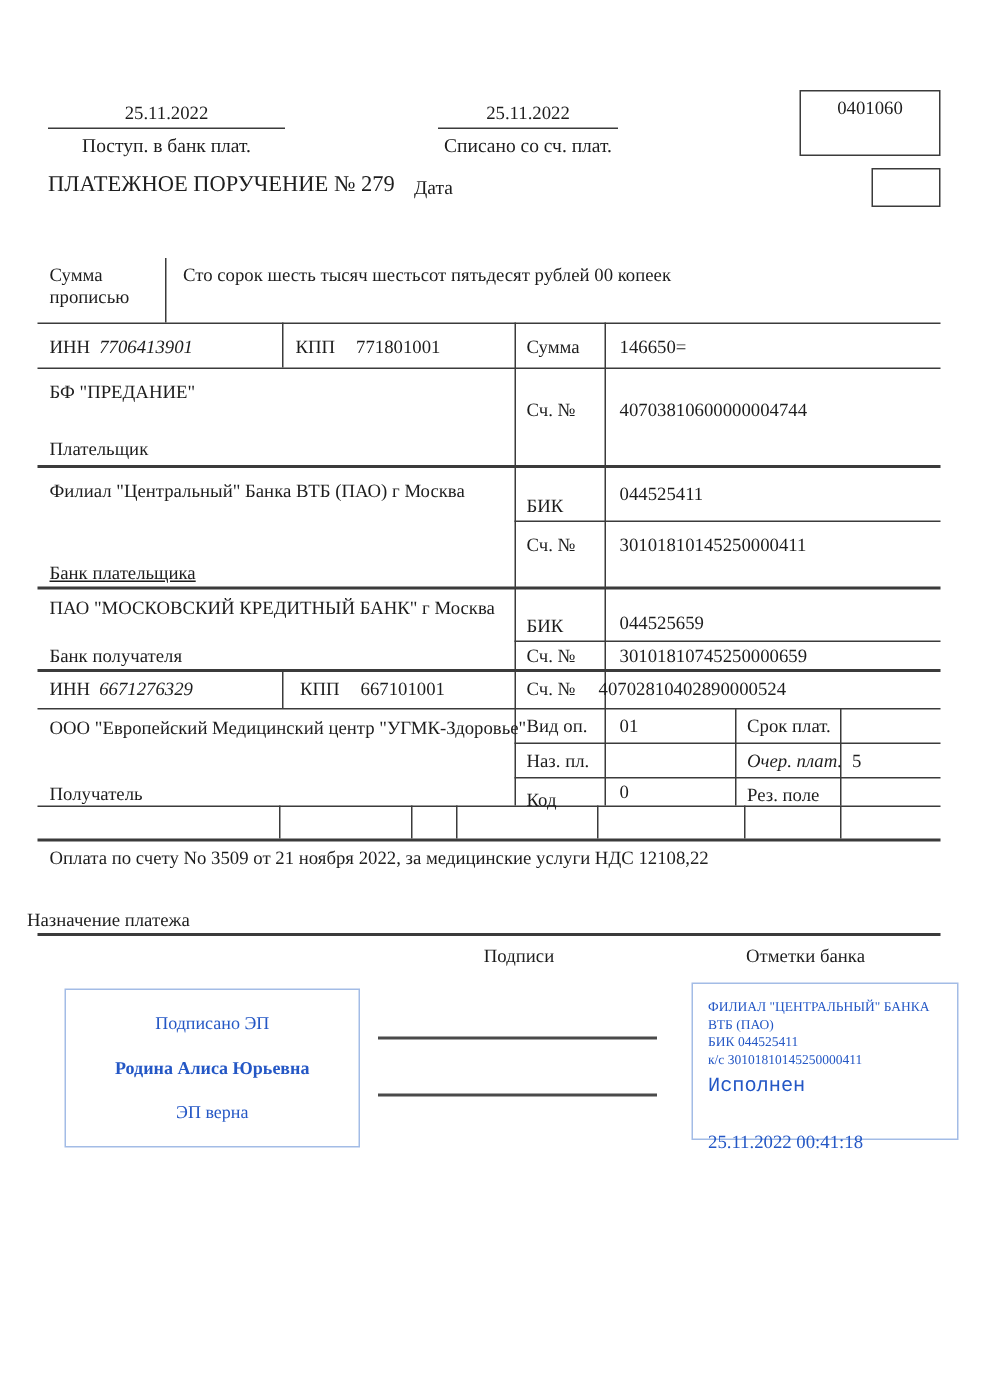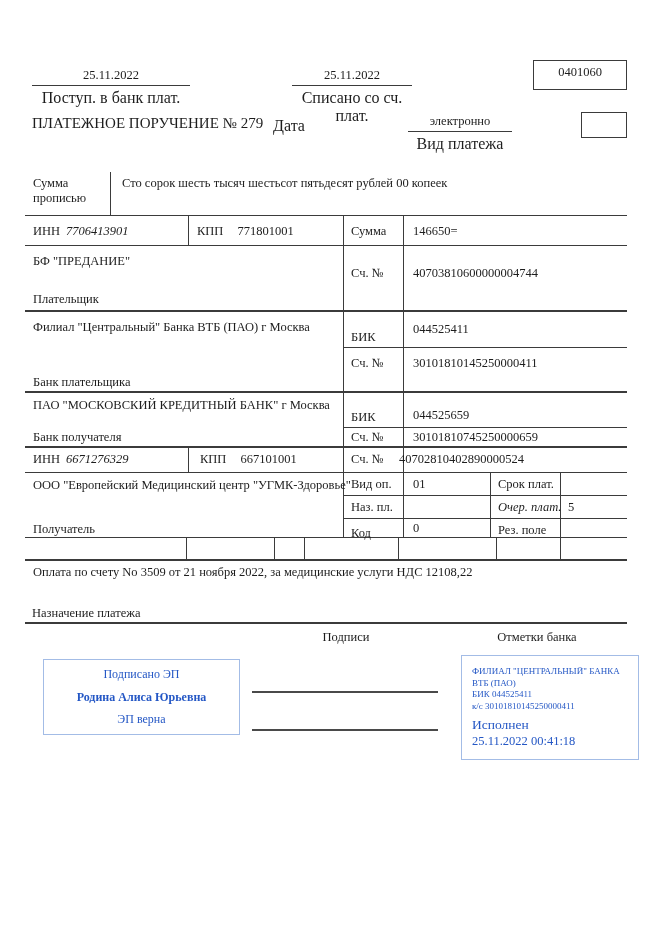--- a/index.html
+++ b/index.html
@@ -14,57 +14,53 @@
     overflow:hidden;
   }
   .abs{position:absolute;}
   .t{position:absolute;white-space:nowrap;line-height:15px;}
   .wrap{white-space:normal;}
   .lineh{position:absolute;background:#3b3b3b;height:1px;}
   .lineh.bold{height:2px;}
   .linev{position:absolute;background:#3b3b3b;width:1px;}
   .ctr{text-align:center;}
   .fv{display:block;text-align:center;border-bottom:1px solid #3b3b3b;padding-bottom:2px;}
-  .fl{display:block;text-align:center;margin-top:3px;font-size:16px;}
+  .fl{display:block;text-align:center;margin-top:3px;font-size:13px;}
   .box{position:absolute;border:1.5px solid #3b3b3b;box-sizing:border-box;text-align:center;}
   .gap6{margin-left:6px;font-style:italic;}
   .gap14{margin-left:14px;}
   .stamp{
     position:absolute;box-sizing:border-box;
     border:1px solid #a3bce6;color:#2457c5;
   }
   .stamp-left{display:flex;flex-direction:column;justify-content:space-evenly;align-items:center;font-size:12px;}
   .stamp-left .bold{font-weight:bold;}
   .stamp-right{padding:10px 10px 8px 10px;font-size:9px;line-height:11.5px;}
-  .stamp-right .big{font-size:13.5px;line-height:16px;margin-top:5px;}
-  .stamp-right .big2{font-size:12.5px;line-height:15px;margin-top:1px;font-family:Liberation Serif, serif;}
+  .stamp-right .big{font-size:13.5px;line-height:16px;margin-top:5px;font-family:Liberation Mono, monospace;}
+  .stamp-right .big2{font-size:12.5px;line-height:15px;margin-top:21px;font-family:Liberation Serif, serif;}
   .sigline{position:absolute;height:2px;background:#4a4a4a;}
 </style>
 </head>
 <body>
 
 <div class="page">
 
   <div class="abs" style="left:32px;top:68px;width:158px;">
     <span class="fv">25.11.2022</span>
     <span class="fl">Поступ. в банк плат.</span>
   </div>
   <div class="abs" style="left:292px;top:68px;width:120px;">
     <span class="fv">25.11.2022</span>
     <span class="fl">Списано со сч. плат.</span>
   </div>
-  <div class="box" style="left:533px;top:60px;width:94px;height:30px;line-height:23px;">0401060</div>
+  <div class="box" style="left:533px;top:60px;width:94px;height:44px;line-height:23px;">0401060</div>
 
   <div class="t" style="left:32px;top:116px;font-size:15px;">ПЛАТЕЖНОЕ ПОРУЧЕНИЕ № 279</div>
   <div class="abs" style="left:218px;top:114px;width:142px;">
     <span class="fl">Дата</span>
-  </div>
-  <div class="abs" style="left:408px;top:114px;width:104px;">
-    <span class="fv">электронно</span>
-    <span class="fl">Вид платежа</span>
   </div>
   <div class="box" style="left:581px;top:112px;width:46px;height:26px;"></div>
 
   <div class="lineh" style="left:25px;top:215px;width:602px;"></div>
   <div class="lineh" style="left:25px;top:245px;width:602px;"></div>
   <div class="lineh bold" style="left:25px;top:310px;width:602px;"></div>
   <div class="lineh" style="left:343px;top:347px;width:284px;"></div>
   <div class="lineh bold" style="left:25px;top:391px;width:602px;"></div>
   <div class="lineh" style="left:343px;top:427px;width:284px;"></div>
   <div class="lineh bold" style="left:25px;top:446px;width:602px;"></div>
@@ -104,21 +100,21 @@
   <div class="t" style="left:33px;top:254px;">БФ "ПРЕДАНИЕ"</div>
   <div class="t" style="left:351px;top:266px;">Сч. №</div>
   <div class="t" style="left:413px;top:266px;">40703810600000004744</div>
   <div class="t" style="left:33px;top:292px;">Плательщик</div>
 
   <div class="t" style="left:33px;top:320px;">Филиал "Центральный" Банка ВТБ (ПАО) г Москва</div>
   <div class="t" style="left:413px;top:322px;">044525411</div>
   <div class="t" style="left:351px;top:330px;">БИК</div>
   <div class="t" style="left:351px;top:356px;">Сч. №</div>
   <div class="t" style="left:413px;top:356px;">30101810145250000411</div>
-  <div class="t" style="left:33px;top:375px;">Банк плательщика</div>
+  <div class="t" style="left:33px;top:375px;text-decoration:underline;">Банк плательщика</div>
 
   <div class="t" style="left:33px;top:398px;">ПАО "МОСКОВСКИЙ КРЕДИТНЫЙ БАНК" г Москва</div>
   <div class="t" style="left:351px;top:410px;">БИК</div>
   <div class="t" style="left:413px;top:408px;">044525659</div>
   <div class="t" style="left:351px;top:430px;">Сч. №</div>
   <div class="t" style="left:413px;top:430px;">30101810745250000659</div>
   <div class="t" style="left:33px;top:430px;">Банк получателя</div>
 
   <div class="t" style="left:33px;top:452px;">
     <span>ИНН</span><span class="gap6">6671276329</span>
@@ -138,27 +134,27 @@
   <div class="t" style="left:413px;top:500px;"></div>
   <div class="t" style="left:498px;top:500px;font-style:italic;">Очер. плат.</div>
   <div class="t" style="left:568px;top:500px;">5</div>
   <div class="t" style="left:413px;top:521px;">0</div>
   <div class="t" style="left:351px;top:526px;">Код</div>
   <div class="t" style="left:498px;top:523px;">Рез. поле</div>
   <div class="t" style="left:568px;top:523px;"></div>
   <div class="t" style="left:33px;top:522px;">Получатель</div>
 
   <div class="t wrap" style="left:33px;top:565px;width:580px;">Оплата по счету No 3509 от 21 ноября 2022, за медицинские услуги НДС 12108,22</div>
-  <div class="t" style="left:32px;top:606px;">Назначение платежа</div>
+  <div class="t" style="left:18px;top:606px;">Назначение платежа</div>
   <div class="lineh bold" style="left:25px;top:622px;width:602px;"></div>
 
   <div class="t ctr" style="left:296px;top:630px;width:100px;">Подписи</div>
   <div class="t ctr" style="left:477px;top:630px;width:120px;">Отметки банка</div>
 
-  <div class="stamp stamp-left" style="left:43px;top:659px;width:197px;height:76px;">
+  <div class="stamp stamp-left" style="left:43px;top:659px;width:197px;height:106px;">
     <div>Подписано ЭП</div>
     <div class="bold">Родина Алиса Юрьевна</div>
     <div>ЭП верна</div>
   </div>
 
   <div class="sigline" style="left:252px;top:691px;width:186px;"></div>
   <div class="sigline" style="left:252px;top:729px;width:186px;"></div>
 
   <div class="stamp stamp-right" style="left:461px;top:655px;width:178px;height:105px;">
     <div>ФИЛИАЛ "ЦЕНТРАЛЬНЫЙ" БАНКА</div>

